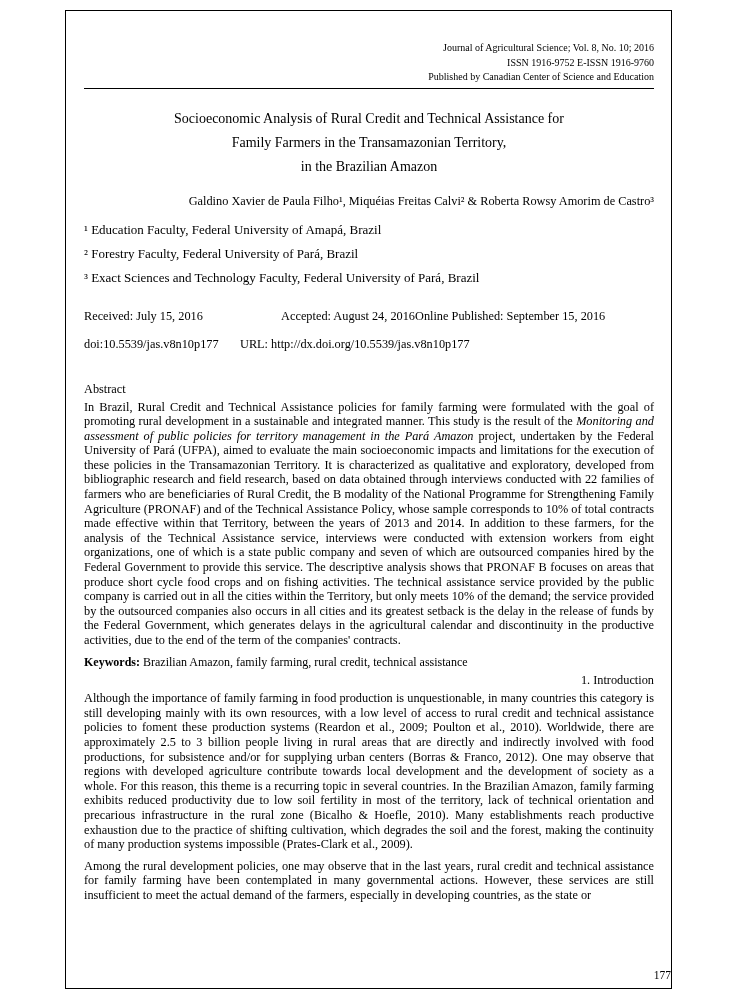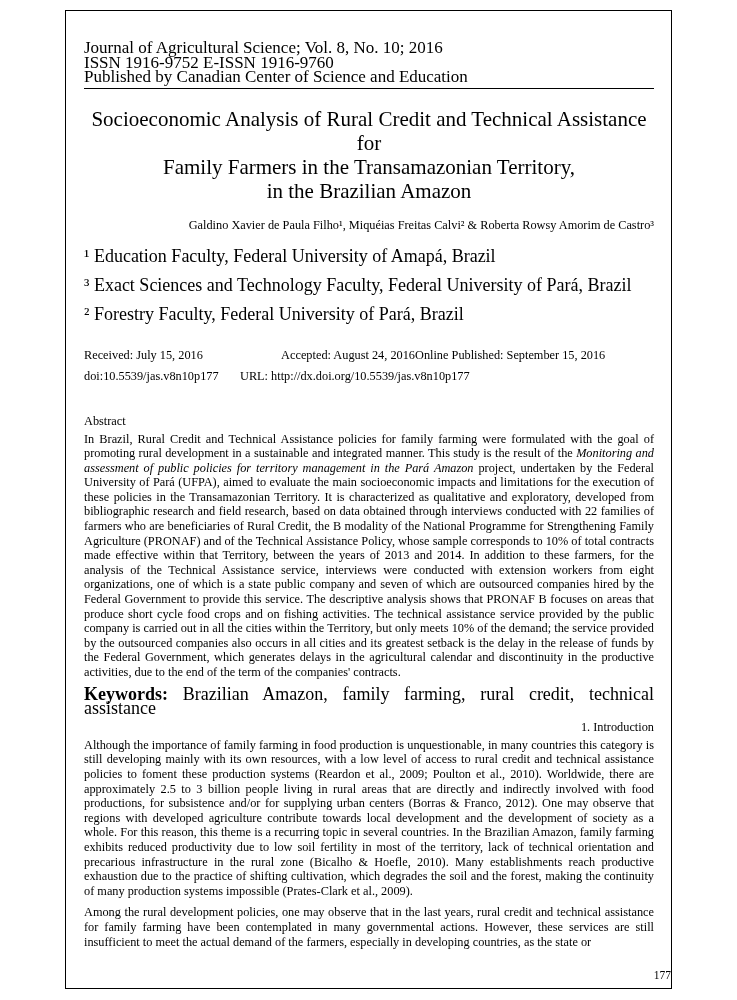--- a/index.html
+++ b/index.html
@@ -16,77 +16,77 @@
     position: absolute;
     left: 65px;
     top: 10px;
     width: 607px;
     height: 979px;
     border: 1px solid #000000;
     box-sizing: border-box;
     padding: 30px 17px 0 18px;
   }
   .journal-header {
-    text-align: left;
-    font-size: 17px;
+    text-align: right;
+    font-size: 10px;
     line-height: 14.5px;
   }
   .header-rule {
     border-top: 1px solid #000000;
     margin-top: 3px;
     height: 0;
   }
   .title {
-    font-size: 21px;
+    font-size: 14px;
     font-weight: normal;
     text-align: center;
     white-space: pre-line;
     line-height: 24px;
     margin: 18px 0 0 0;
   }
   .authors {
     text-align: right;
     font-size: 12.3px;
     margin-top: 15px;
   }
   .affil {
-    font-size: 18px;
+    font-size: 13px;
     margin-top: 8px;
   }
   .affil.first { margin-top: 13px; }
   .corr {
     font-size: 12.3px;
     line-height: 15px;
     text-align: justify;
     margin: 11px 0 0 0;
   }
   .meta-row {
     font-size: 12.3px;
-    margin-top: 6px;
+    margin-top: 13px;
     white-space: nowrap;
   }
   .meta-row.first { margin-top: 23px; }
   .meta-col1 { display: inline-block; width: 156px; }
   .meta-col2 { display: inline-block; width: 175px; text-align: right; }
   .section-heading {
     font-size: 12.3px;
     font-weight: normal;
     margin: 0;
   }
   .section-heading.abstract { margin-top: 30px; }
   .section-heading.intro { margin-top: 4px; text-align: right; }
   .body-text {
     font-size: 12.3px;
     line-height: 14.6px;
     text-align: justify;
     margin: 3px 0 0 0;
   }
   .body-text.spaced { margin-top: 7px; }
   .keywords {
-    font-size: 18px;
+    font-size: 12px;
     line-height: 14.6px;
     margin: 7px 0 2px 0;
     text-align: justify;
   }
   .bold { font-weight: bold; }
   .italic { font-style: italic; }
   .page-number {
     position: absolute;
     bottom: 7px;
     left: 0;
@@ -109,22 +109,22 @@
 
     <div class="header-rule"></div>
 
     <h1 class="title">Socioeconomic Analysis of Rural Credit and Technical Assistance for
 Family Farmers in the Transamazonian Territory,
 in the Brazilian Amazon</h1>
 
     <div class="authors">Galdino Xavier de Paula Filho¹, Miquéias Freitas Calvi² &amp; Roberta Rowsy Amorim de Castro³</div>
 
     <div class="affil first">¹ Education Faculty, Federal University of Amapá, Brazil</div>
+    <div class="affil">² Forestry Faculty, Federal University of Pará, Brazil</div>
     <div class="affil">³ Exact Sciences and Technology Faculty, Federal University of Pará, Brazil</div>
-    <div class="affil">² Forestry Faculty, Federal University of Pará, Brazil</div>
 
 
     <div class="meta-row first">
       <span class="meta-col1">Received: July 15, 2016</span><span class="meta-col2">Accepted: August 24, 2016</span><span>Online Published: September 15, 2016</span>
     </div>
     <div class="meta-row">
       <span class="meta-col1">doi:10.5539/jas.v8n10p177</span><span>URL: http://dx.doi.org/10.5539/jas.v8n10p177</span>
     </div>
 
     <h2 class="section-heading abstract">Abstract</h2>

